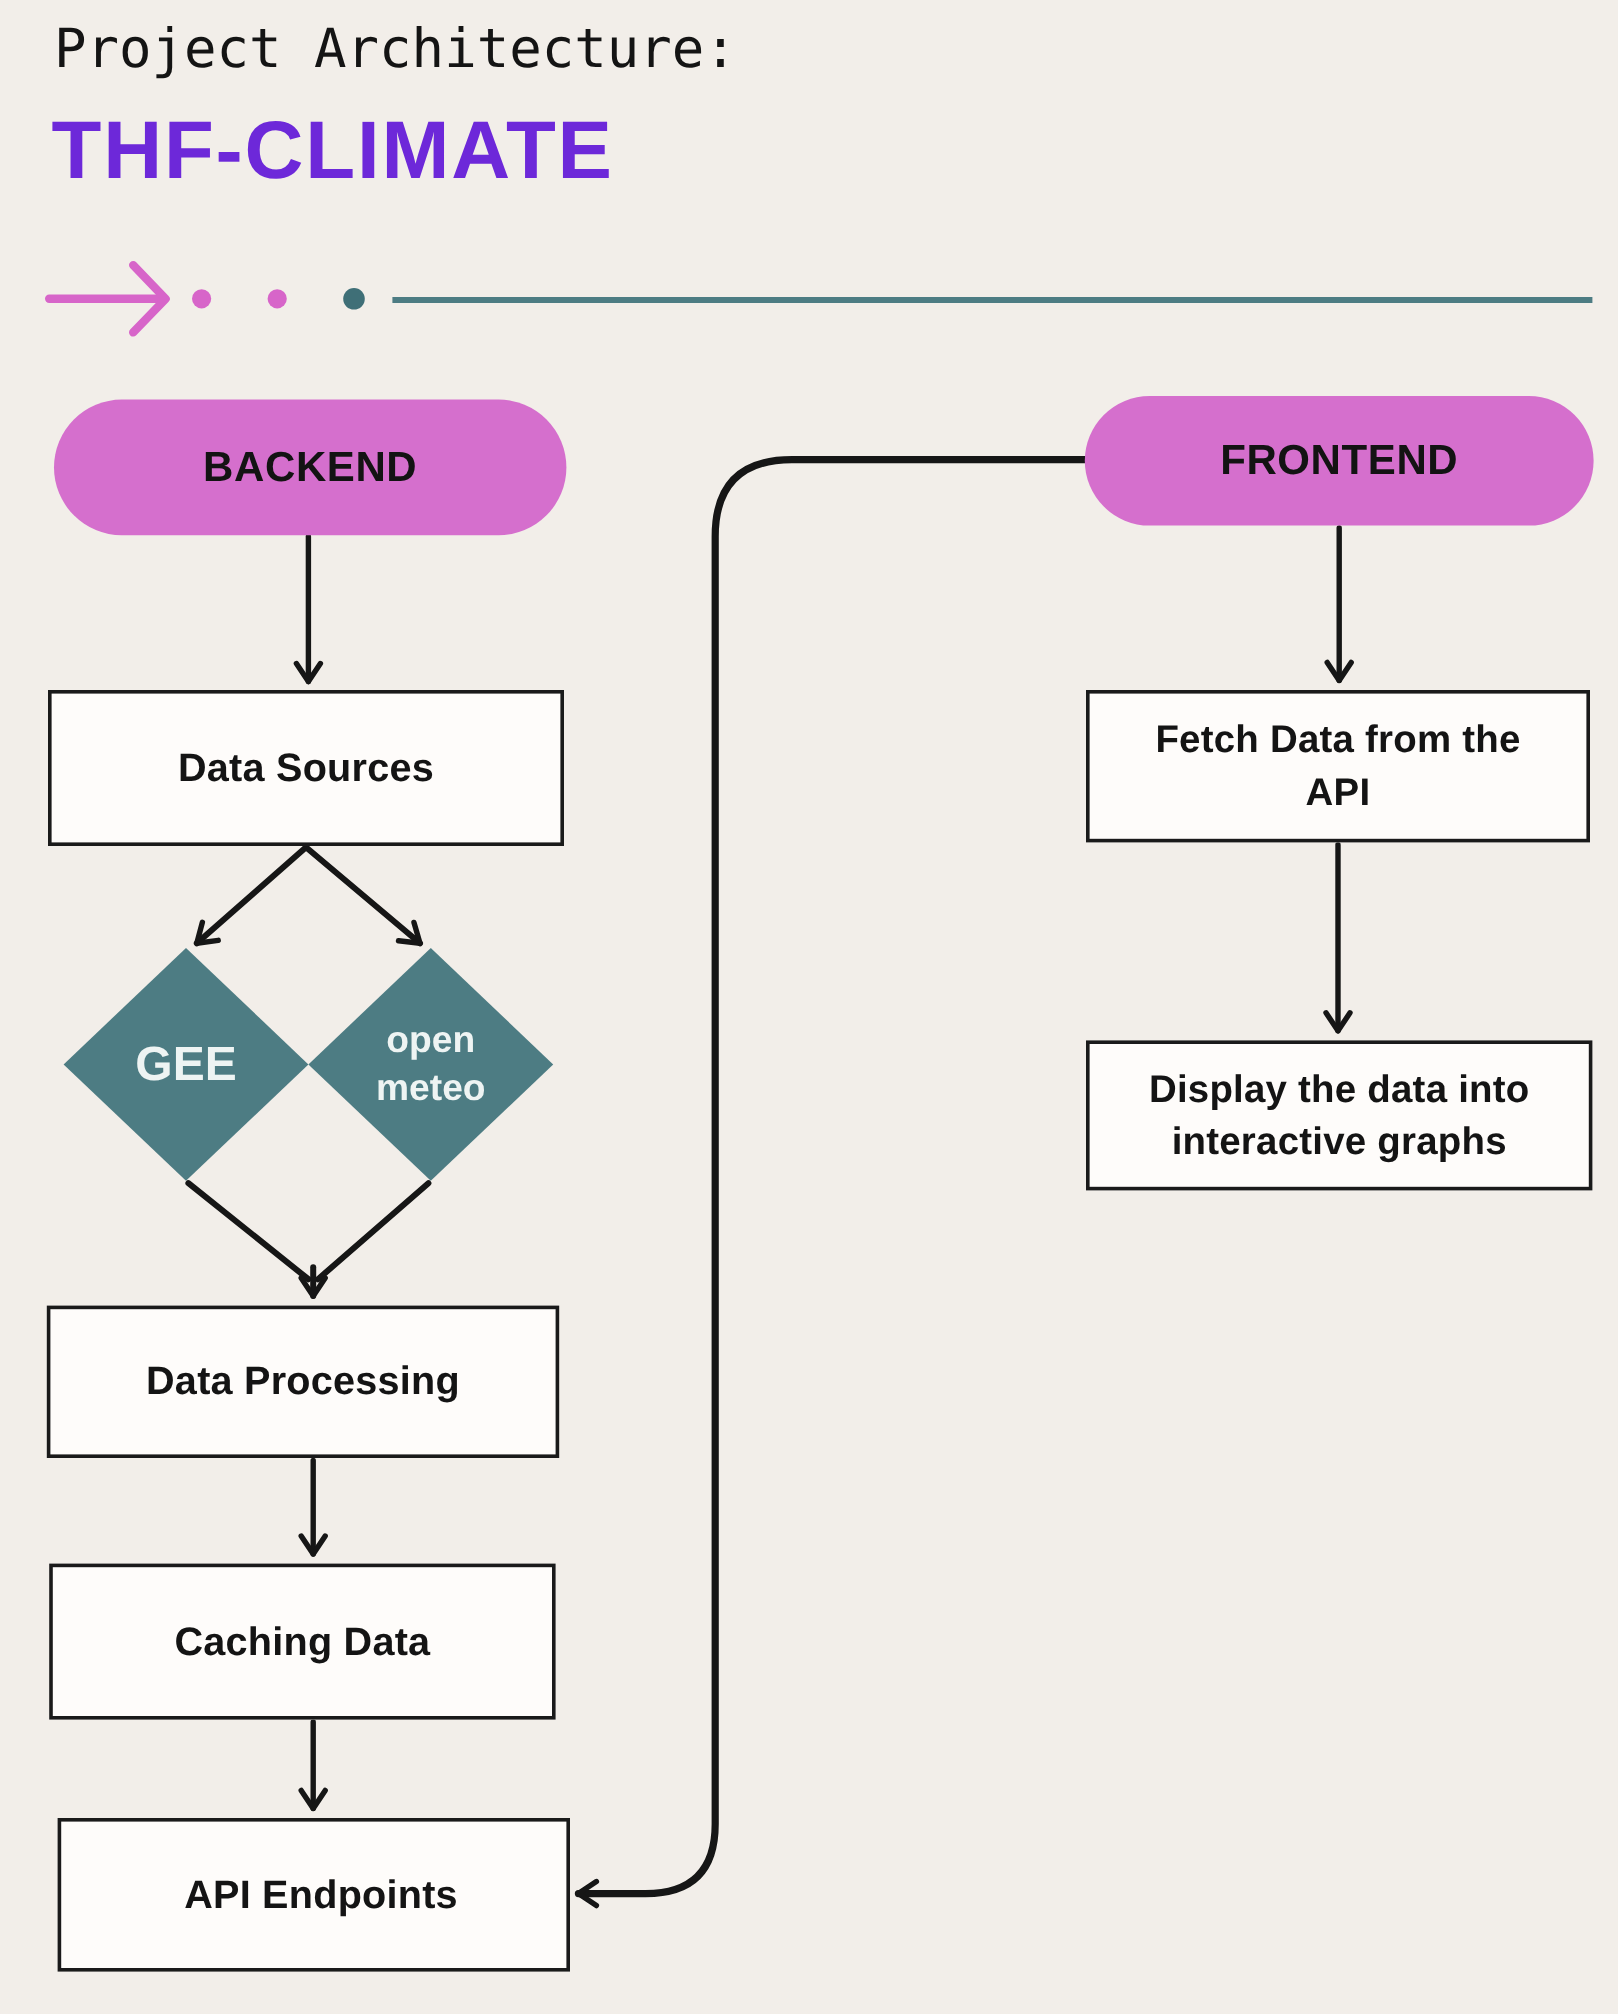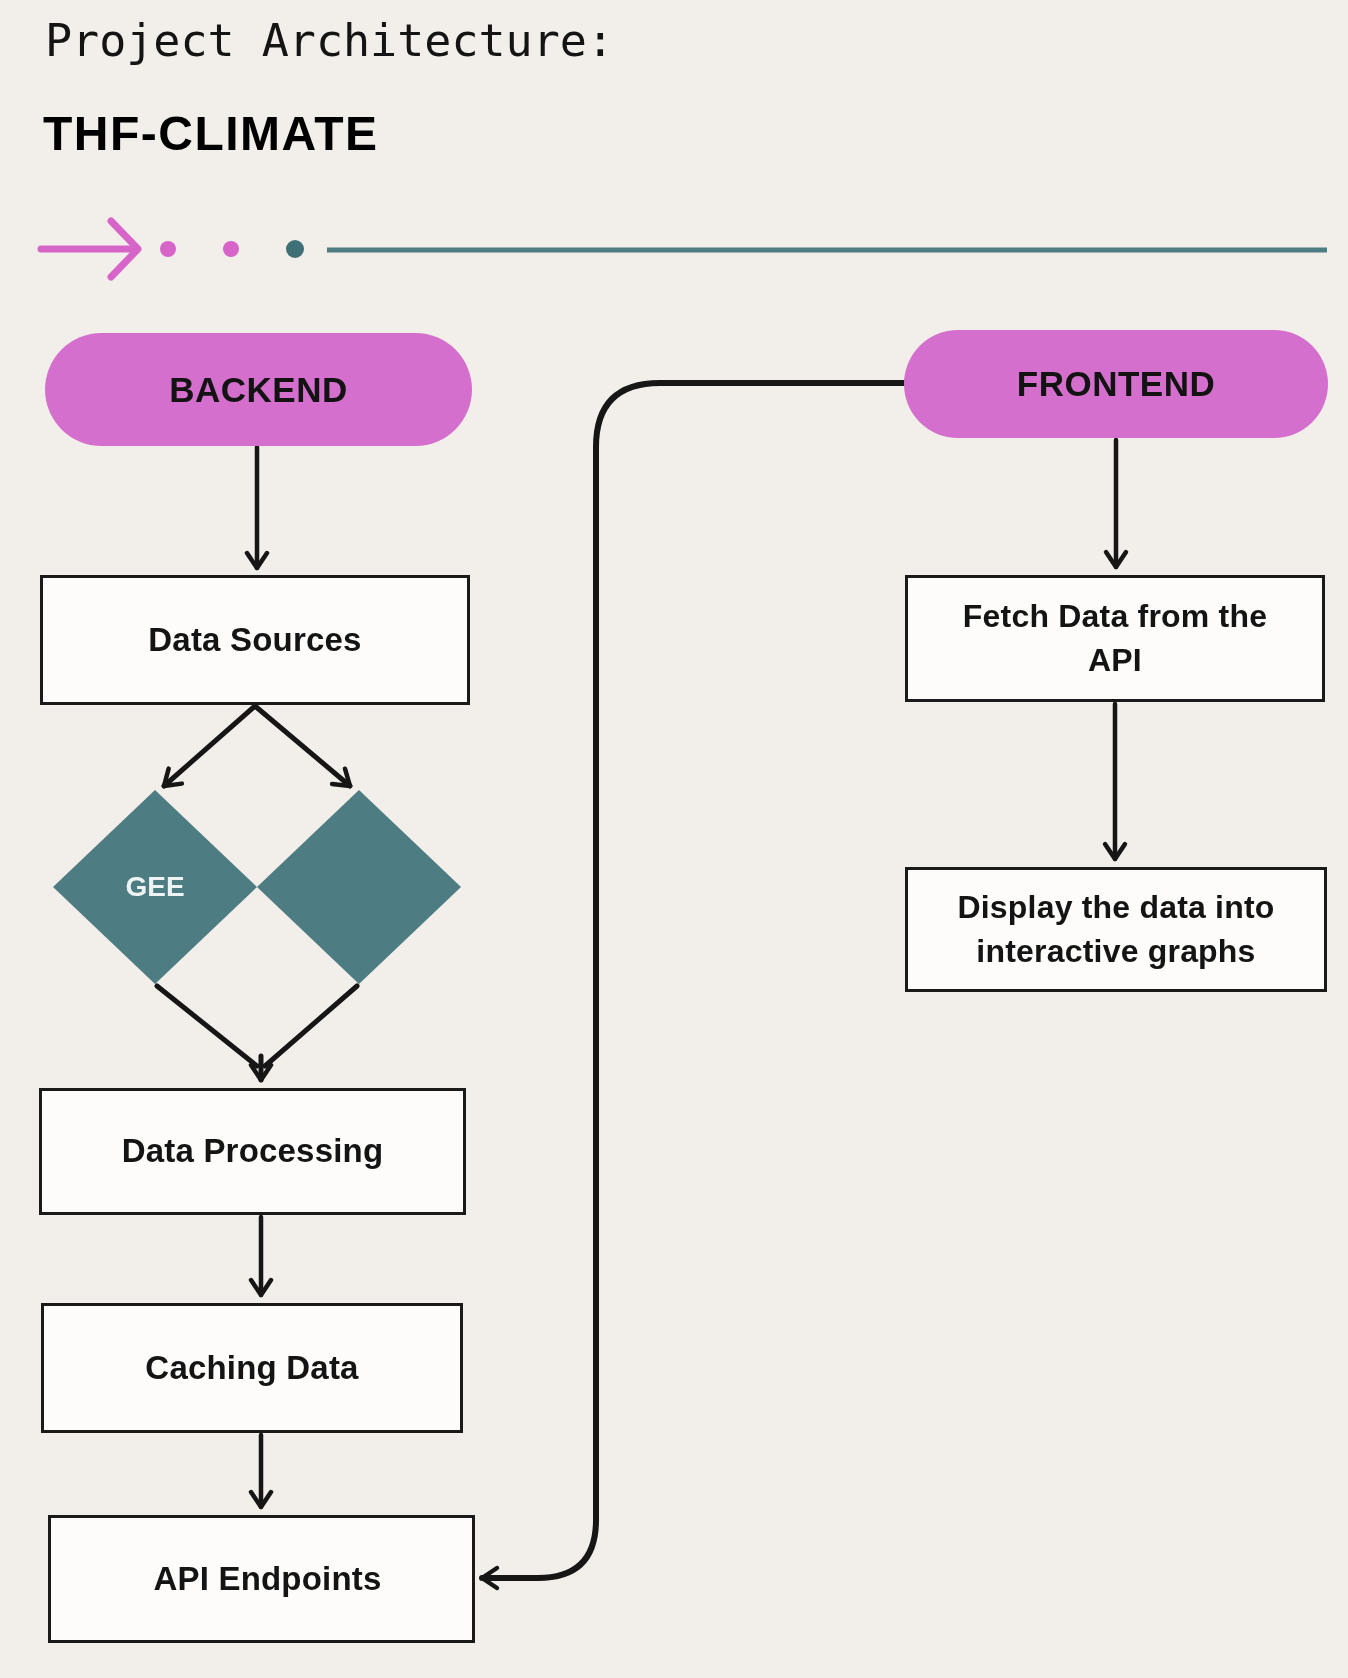--- a/index.html
+++ b/index.html
@@ -21,22 +21,22 @@
     overflow:hidden;
     margin-left:15px;
   }
   .kicker{
     position:absolute;left:30px;top:14px;
     font-family:"DejaVu Sans Mono",monospace;
     font-weight:400;font-size:45px;letter-spacing:0px;color:#141414;
     white-space:nowrap;
   }
   .big-title{
-    position:absolute;left:28px;top:106px;
-    font-weight:900;font-size:48px;letter-spacing:1.5px;color:#000000;
+    position:absolute;left:28px;top:86px;
+    font-weight:900;font-size:68px;letter-spacing:1.5px;color:#6d28d9;
     white-space:nowrap;
   }
   svg.layer{position:absolute;left:0;top:0;width:1348px;height:1678px;display:block;}
   marker{overflow:visible;}
   .conn{stroke:var(--ink);stroke-width:4.5;fill:none;stroke-linecap:round;stroke-linejoin:round;}
   .conn.thick{stroke-width:6;}
   .conn.diag{stroke-width:5;}
   .diamond{fill:var(--teal);stroke:none;}
   .deco-pink{stroke:var(--pink-deco);stroke-width:7;fill:none;stroke-linecap:round;stroke-linejoin:round;}
   .deco-teal-line{stroke:var(--teal);stroke-width:5;fill:none;}
@@ -106,22 +106,25 @@
     <span>BACKEND</span>
   </div>
   <div class="pill" style="left:889px;top:330px;width:424px;height:108px;border-radius:54px;">
     <span>FRONTEND</span>
   </div>
 
   <div class="node" style="left:25px;top:575px;width:430px;height:130px;">
     <span>Data Sources</span>
   </div>
 
-  <div class="diamond-label" style="left:38px;top:790px;width:204px;height:194px;font-size:28px;">
+  <div class="diamond-label" style="left:38px;top:790px;width:204px;height:194px;font-size:40px;">
     <span class="inner">GEE</span>
+  </div>
+  <div class="diamond-label" style="left:242px;top:790px;width:204px;height:194px;font-size:31px;">
+    <span class="inner" style="display:inline-block;max-width:130px;">open meteo</span>
   </div>
 
   <div class="node" style="left:26px;top:1303px;width:422px;height:130px;">
     <span>Caching Data</span>
   </div>
 
   <div class="node" style="left:24px;top:1088px;width:427px;height:127px;">
     <span>Data Processing</span>
   </div>
 

